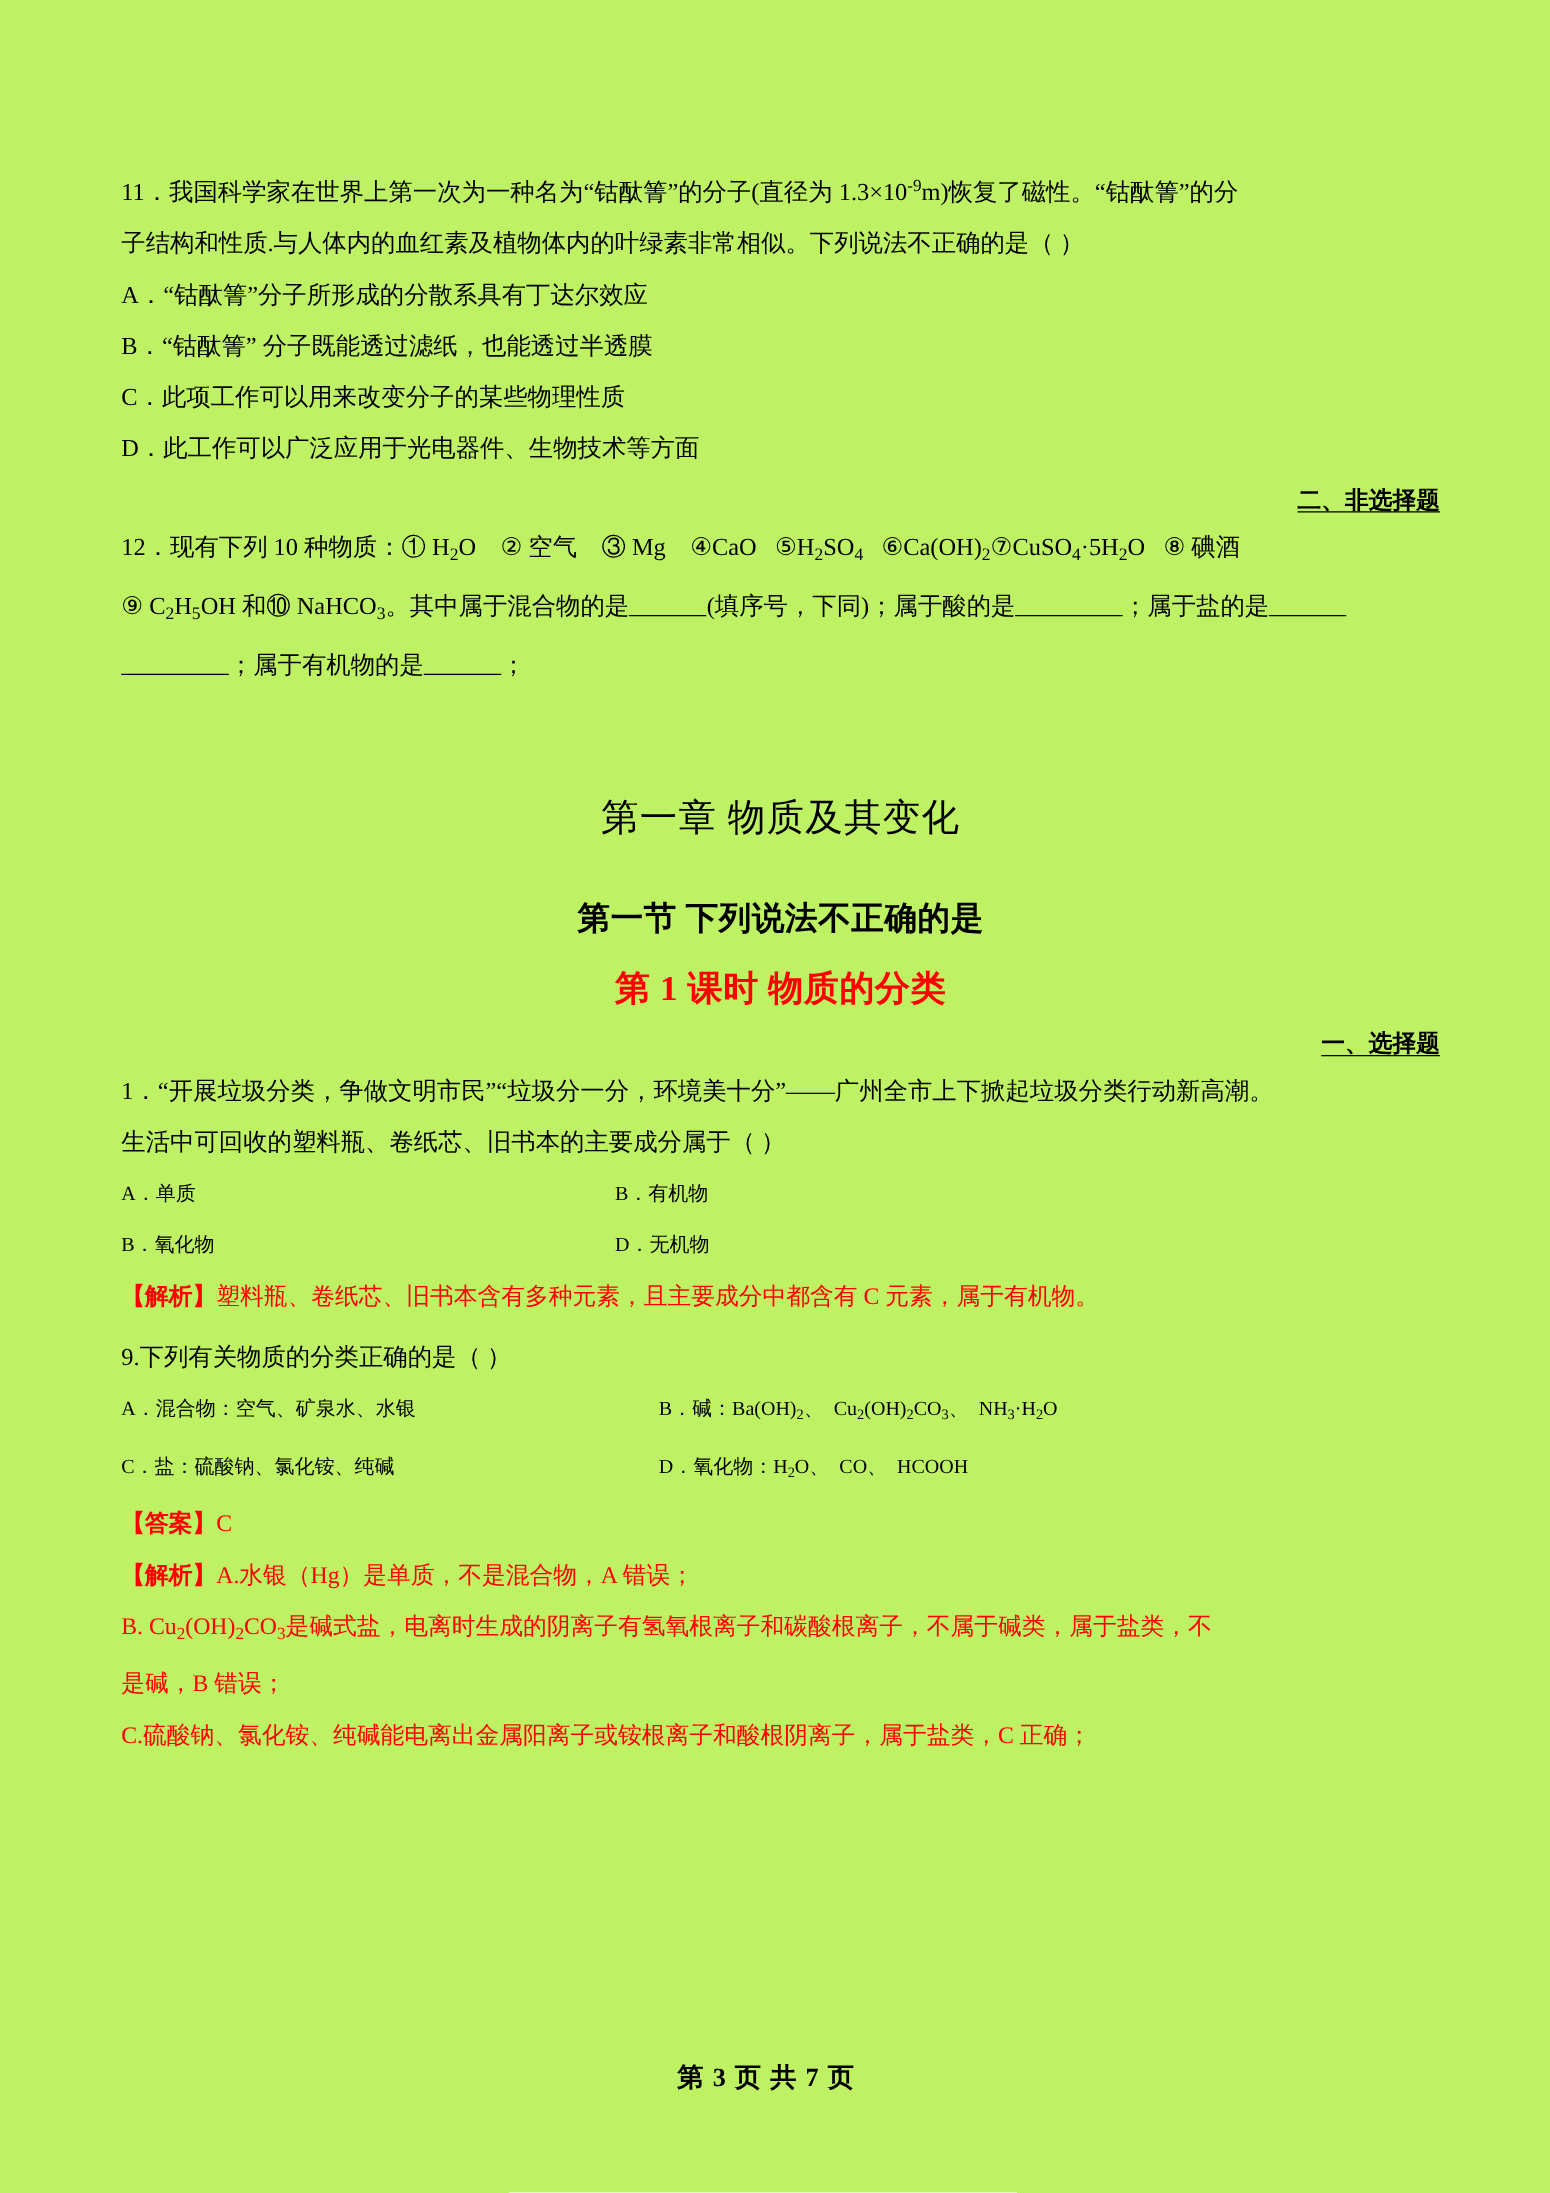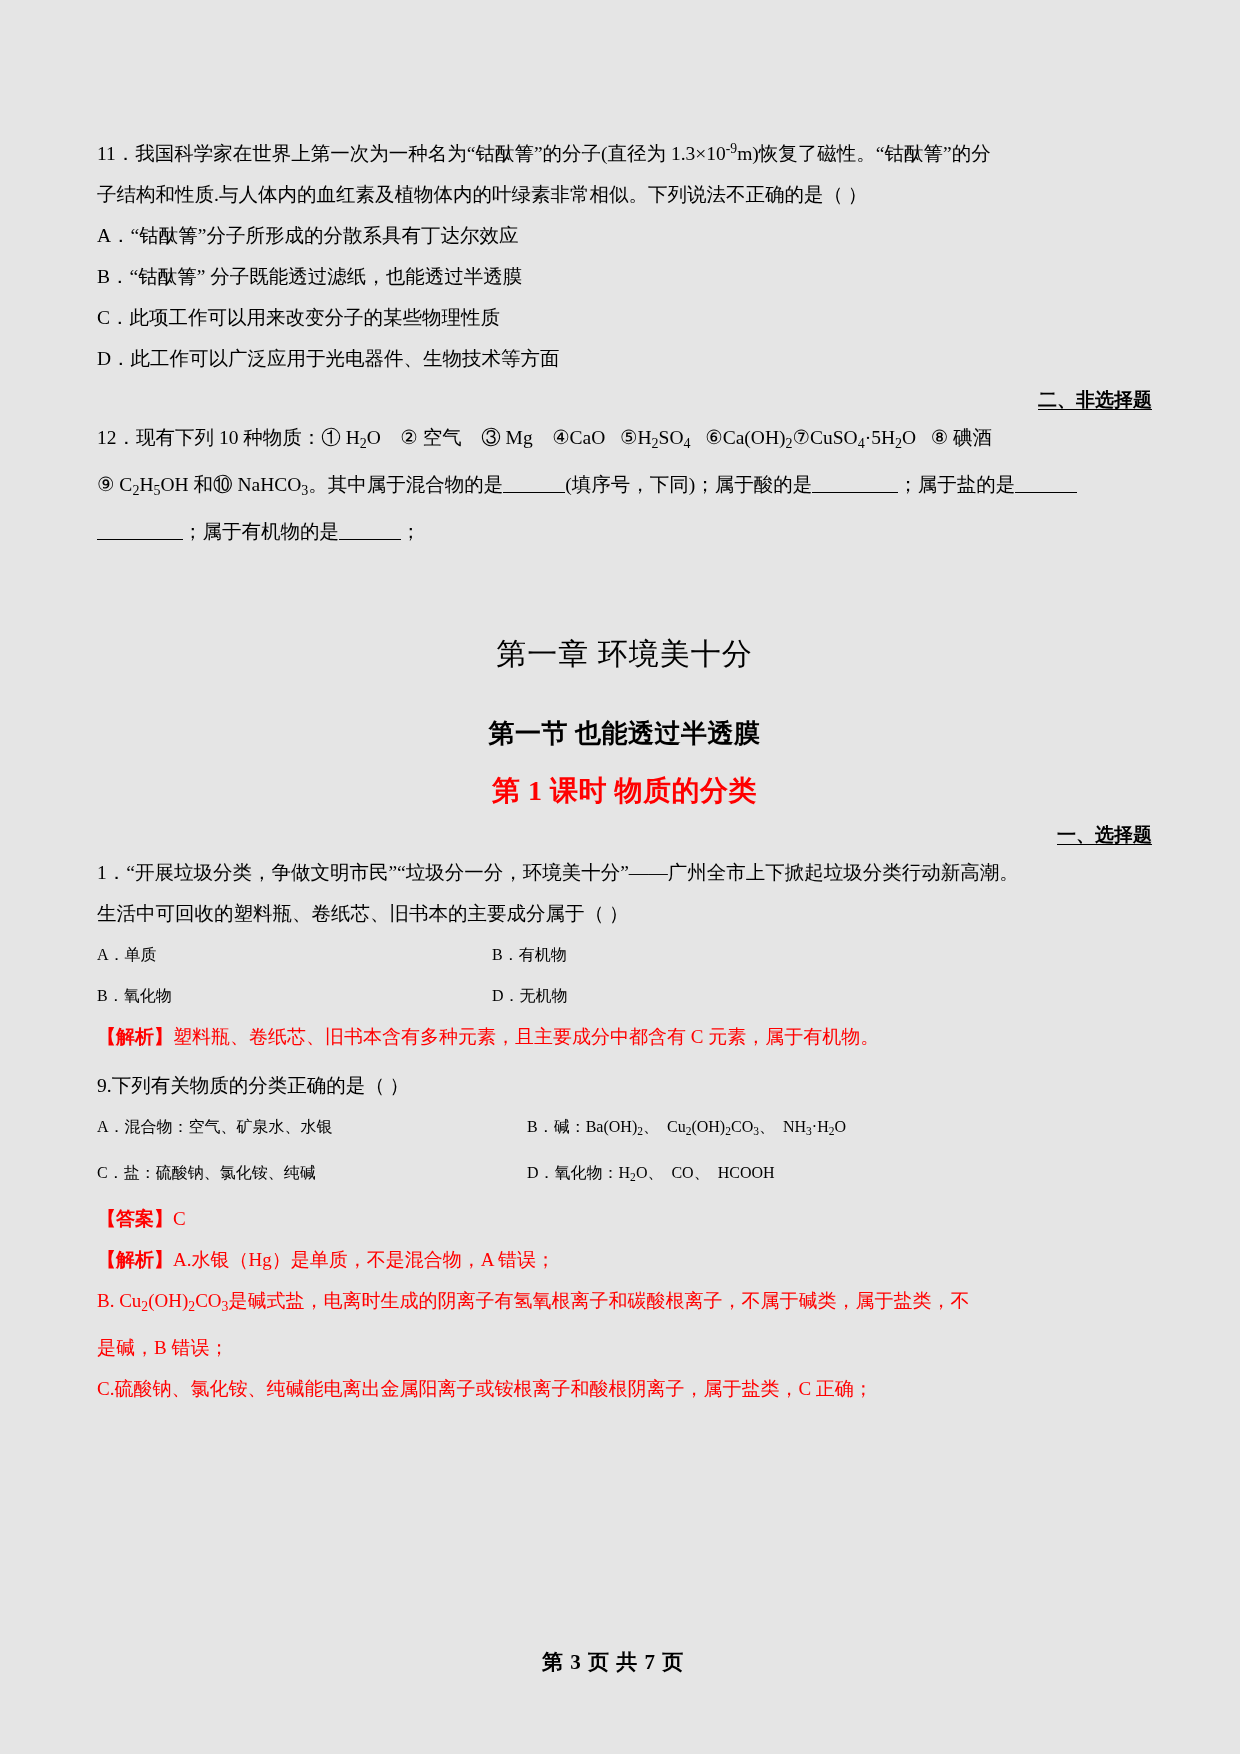--- a/index.html
+++ b/index.html
@@ -9,21 +9,21 @@
   }
   body {
     font-family: "Liberation Serif", "DejaVu Serif", serif;
     color: #000000;
   }
   .page {
     position: relative;
     width: 1240px;
     height: 1754px;
     margin: 0 auto;
-    background: #e5e5e5;
+    background: #bef264;
     box-sizing: border-box;
     padding: 0;
     overflow: hidden;
   }
   .content {
     position: absolute;
     left: 97px;
     top: 128px;
     width: 1055px;
   }
@@ -121,22 +121,22 @@
     <div class="opt-line">B．“钴酞箐” 分子既能透过滤纸，也能透过半透膜</div>
     <div class="opt-line">C．此项工作可以用来改变分子的某些物理性质</div>
     <div class="opt-line">D．此工作可以广泛应用于光电器件、生物技术等方面</div>
 
     <div class="sec-head">二、非选择题</div>
 
     <div class="q-line">12．现有下列 10 种物质：①&nbsp;H<span class="sub">2</span>O&nbsp;&nbsp;&nbsp;&nbsp;②&nbsp;空气&nbsp;&nbsp;&nbsp;&nbsp;③&nbsp;Mg&nbsp;&nbsp;&nbsp;&nbsp;④CaO&nbsp;&nbsp;&nbsp;⑤H<span class="sub">2</span>SO<span class="sub">4</span>&nbsp;&nbsp;&nbsp;⑥Ca(OH)<span class="sub">2</span>⑦CuSO<span class="sub">4</span>·5H<span class="sub">2</span>O&nbsp;&nbsp;&nbsp;⑧&nbsp;碘酒</div>
     <div class="q-line">⑨&nbsp;C<span class="sub">2</span>H<span class="sub">5</span>OH 和⑩&nbsp;NaHCO<span class="sub">3</span>。其中属于混合物的是<span class="blank-s"></span>(填序号，下同)；属于酸的是<span class="blank-m"></span>；属于盐的是<span class="blank-s"></span></div>
     <div class="q-line"><span class="blank-m"></span>；属于有机物的是<span class="blank-s"></span>；</div>
 
-    <div class="chapter-title">第一章 环境美十分</div>
-    <div class="section-title">第一节 也能透过半透膜</div>
+    <div class="chapter-title">第一章 物质及其变化</div>
+    <div class="section-title">第一节 下列说法不正确的是</div>
     <div class="lesson-title">第 1 课时  物质的分类</div>
 
     <div class="sec-head">一、选择题</div>
 
     <div class="q-line">1．“开展垃圾分类，争做文明市民”“垃圾分一分，环境美十分”——广州全市上下掀起垃圾分类行动新高潮。</div>
     <div class="q-line">生活中可回收的塑料瓶、卷纸芯、旧书本的主要成分属于（    ）</div>
     <div class="opt-row">
       <div class="opt-col-a">A．单质</div>
       <div class="opt-col-b">B．有机物</div>
     </div>

